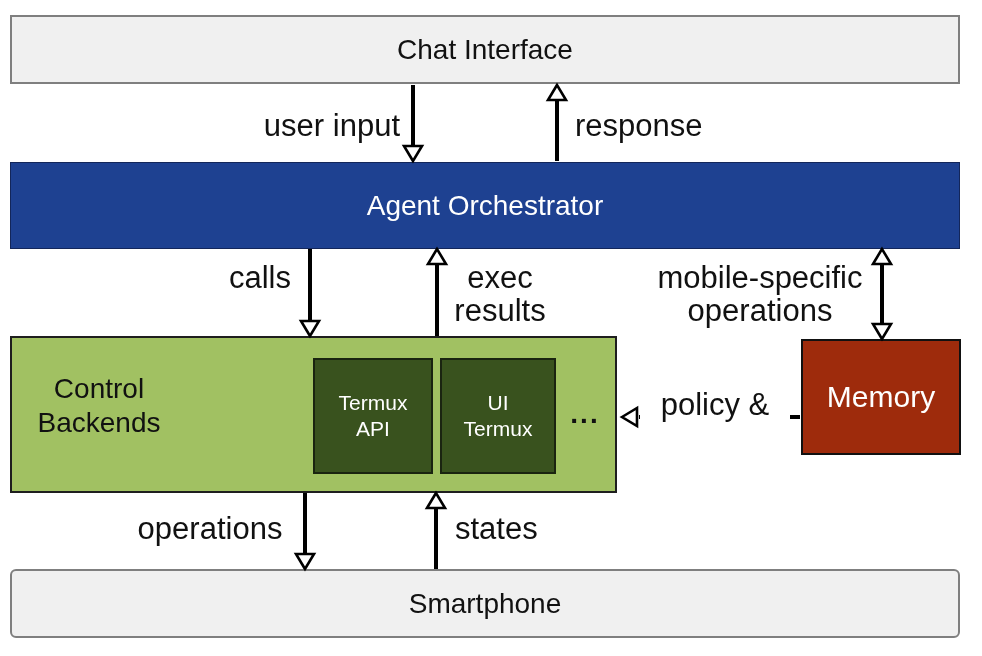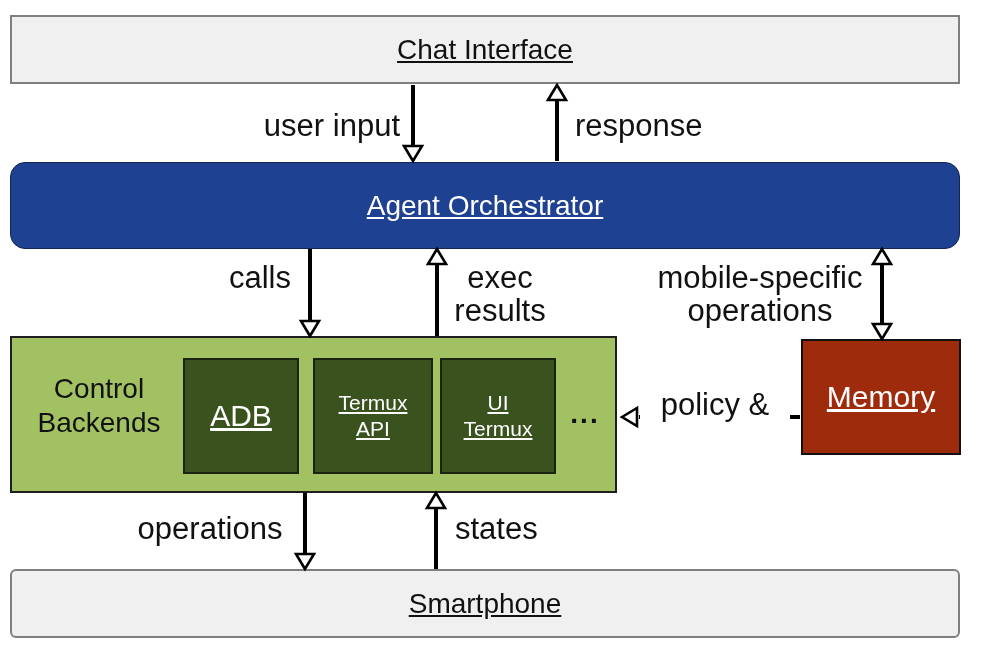--- a/index.html
+++ b/index.html
@@ -17,21 +17,20 @@
     position:relative;
     width:982px;height:656px;
     background:#ffffff;
     overflow:hidden;
   }
   .box{
     position:absolute;
     box-sizing:border-box;
     display:flex;align-items:center;justify-content:center;
     text-align:center;
-    text-decoration:underline;
   }
   .box-gray{
     background:var(--box-fill-gray);
     border:2px solid var(--box-border-gray);
     color:#111;font-size:28px;
   }
   .box-blue{
     background:var(--orchestrator-blue);
     border:1px solid #13265a;
     color:#ffffff;font-size:28px;
@@ -45,21 +44,21 @@
     background:var(--backend-dark-green);
     border:2px solid #1a2410;
     color:#ffffff;
   }
   .box-red{
     background:var(--memory-red);
     border:2px solid #111;
     color:#ffffff;font-size:30px;
   }
   .chat-box{left:10px;top:15px;width:950px;height:69px;}
-  .orchestrator-box{left:10px;top:162px;width:950px;height:87px;border-radius:15px;}
+  .orchestrator-box{left:10px;top:162px;width:950px;height:87px;}
   .control-box{left:10px;top:336px;width:607px;height:157px;}
   .control-label{
     position:absolute;left:14px;top:372px;width:170px;
     font-size:28px;line-height:34px;color:#111;text-align:center;
   }
   .adb-box{left:183px;top:358px;width:116px;height:116px;font-size:30px;}
   .termux-box{left:313px;top:358px;width:120px;height:116px;font-size:21px;line-height:26px;}
   .uiagent-box{left:440px;top:358px;width:116px;height:116px;font-size:21px;line-height:26px;}
   .ellipsis{
     position:absolute;left:558px;top:398px;width:54px;
@@ -105,23 +104,20 @@
   <div class="box box-blue orchestrator-box">
     <span>Agent Orchestrator</span>
   </div>
 
   <div class="box box-lightgreen control-box"></div>
   <div class="control-label">
     <div>Control</div>
     <div>Backends</div>
   </div>
 
-  <div class="box box-darkgreen adb-box">
-    <span>ADB</span>
-  </div>
 
   <div class="box box-darkgreen termux-box">
     <span>
       <span>Termux</span><br>
       <span>API</span>
     </span>
   </div>
 
   <div class="box box-darkgreen uiagent-box">
     <span>

